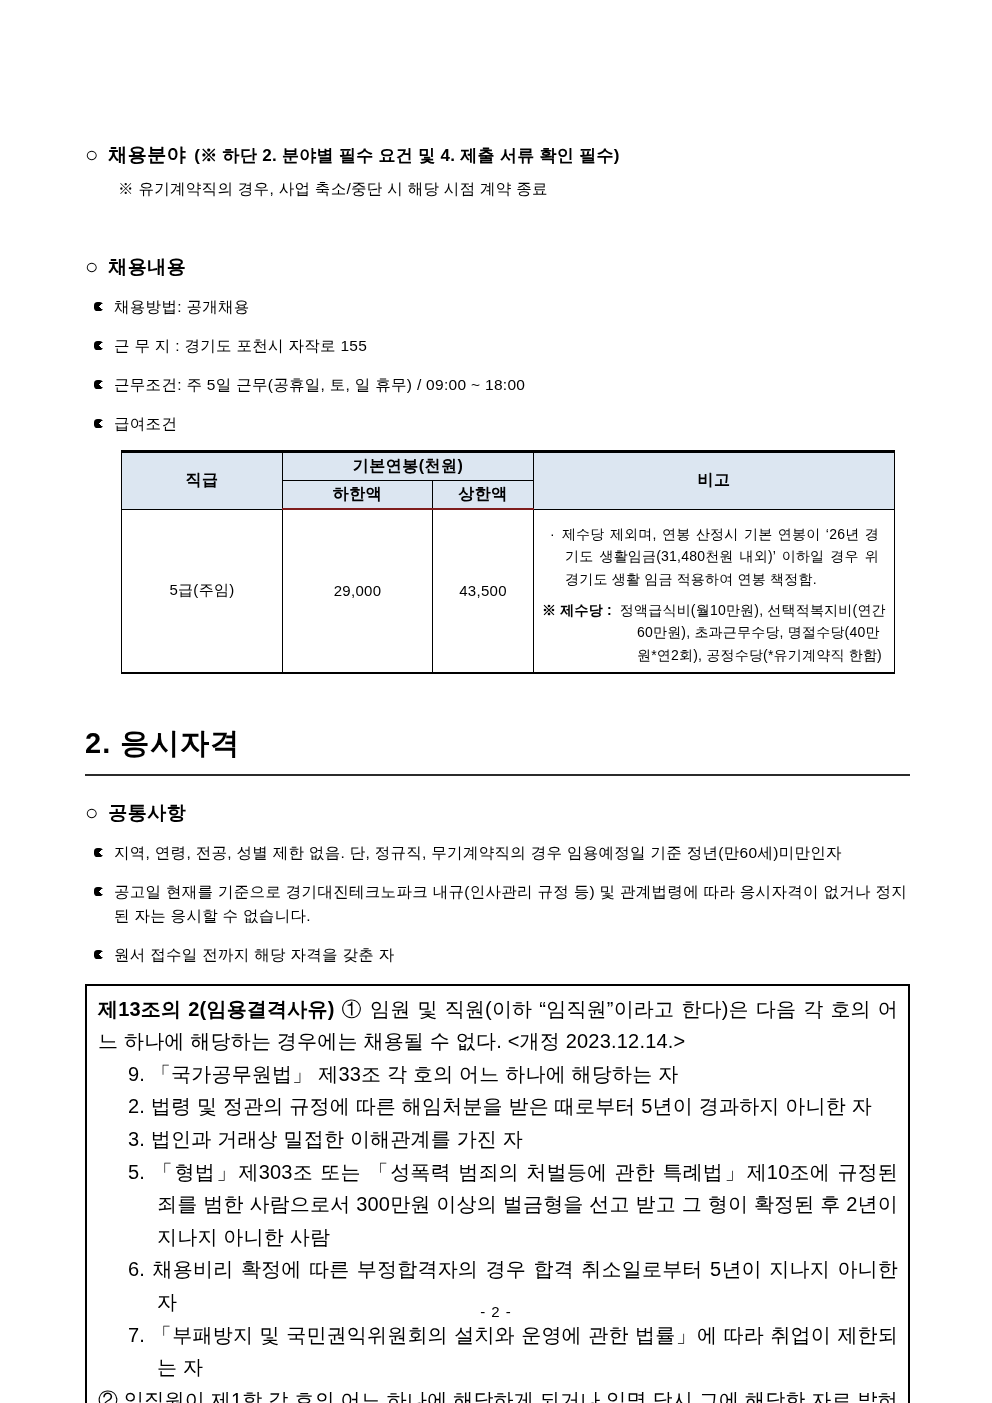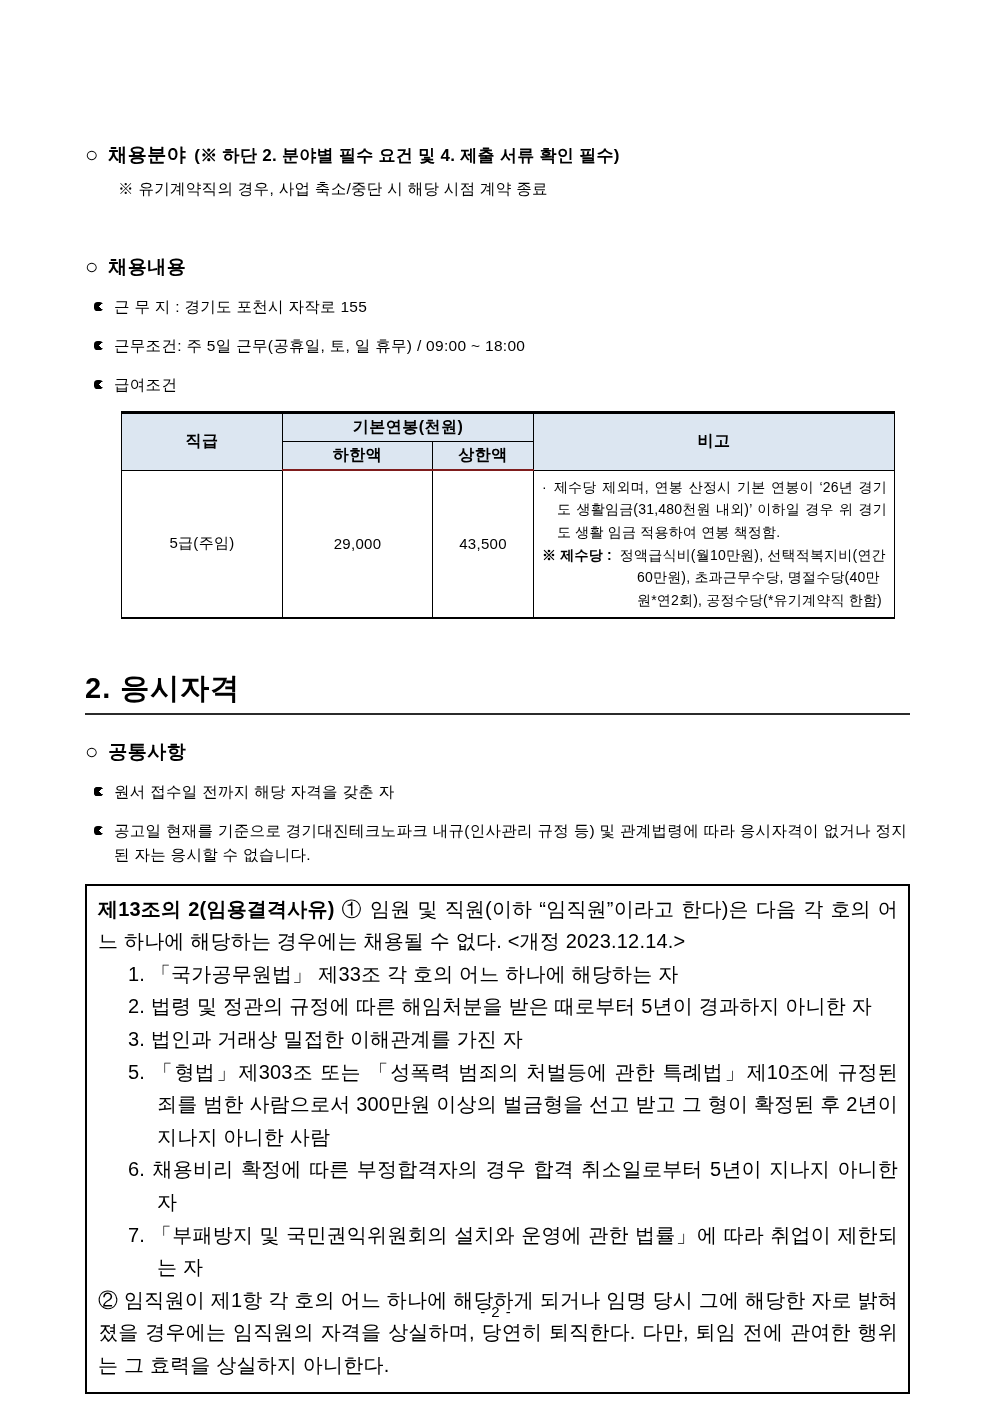--- a/index.html
+++ b/index.html
@@ -52,28 +52,28 @@
     text-align:center; vertical-align:middle; padding:3px 2px;
   }
   table.salary thead tr:last-child th { border-bottom:2px solid #7f1d1d; }
   table.salary thead tr:first-child th { height:28px; }
   table.salary thead tr:last-child th { height:27px; }
   .col-grade{width:161px;} .col-min{width:150px;} .col-max{width:101px;} .col-note{width:361px;}
   table.salary tbody td {
     font-size:15px; text-align:center; vertical-align:middle; height:143px; letter-spacing:0.3px;
   }
   td.note-cell { text-align:left; vertical-align:top; padding:5px 7px 5px 8px; }
-  .tnote1 { margin:0; font-size:14px; line-height:1.62; letter-spacing:0.2px; padding-left:15px; text-indent:-15px; text-align:justify; }
+  .tnote1 { margin:8px; font-size:14px; line-height:1.62; letter-spacing:0.2px; padding-left:15px; text-indent:-15px; text-align:justify; }
   .tnote1 .mark { padding-right:7px; }
   .tnote2 { margin:0; font-size:14px; line-height:1.62; letter-spacing:0.2px; padding-left:95px; text-indent:-95px; text-align:left; }
   .tnote2 .mark { padding-right:8px;font-weight:bold; }
 
   
   .sec2-title {
-    margin:50px 0 0 0; padding-bottom:4px;
+    margin:50px 0 0 0; padding-bottom:10px;
     font-size:29px; font-weight:700; letter-spacing:1px;
     border-bottom:2px solid #2b2b2b;
   }
   .sec2-common { margin-top:24px; }
 
   
   .legal-box {
     margin-top:17px;
     border:2px solid #000;
     padding:7px 10px 10px 11px;
@@ -100,20 +100,21 @@
       <span class="h-suffix">(※ 하단 2. 분야별 필수 요건 및 4. 제출 서류 확인 필수)</span>
     </div>
     <div class="top-note">※ 유기계약직의 경우, 사업 축소/중단 시 해당 시점 계약 종료</div>
 
     <div class="circle-heading sec-recruit-info">
       <span class="circle-mark">○</span>
       <span class="h-title">채용내용</span>
     </div>
 
     <ul class="bullet-list">
+      <li><span class="bullet-icon"></span><span>채용방법: 공개채용</span></li>
       <li><span class="bullet-icon"></span><span>근 무 지 : 경기도 포천시 자작로 155</span></li>
       <li><span class="bullet-icon"></span><span>근무조건: 주 5일 근무(공휴일, 토, 일 휴무) / 09:00 ~ 18:00</span></li>
       <li><span class="bullet-icon"></span><span>급여조건</span></li>
     </ul>
 
     <table class="salary">
       <colgroup>
         <col class="col-grade">
           <col class="col-min">
           <col class="col-max">
@@ -144,28 +145,28 @@
     </table>
 
     <h2 class="sec2-title">2. 응시자격</h2>
 
     <div class="circle-heading sec2-common">
       <span class="circle-mark">○</span>
       <span class="h-title">공통사항</span>
     </div>
 
     <ul class="bullet-list">
-      <li><span class="bullet-icon"></span></li>
+      <li><span class="bullet-icon"></span><span>지역, 연령, 전공, 성별 제한 없음. 단, 정규직, 무기계약직의 경우 임용예정일 기준 정년(만60세)미만인자</span></li>
+      <li><span class="bullet-icon"></span><span>공고일 현재를 기준으로 경기대진테크노파크 내규(인사관리 규정 등) 및 관계법령에 따라 응시자격이 없거나 정지된 자는 응시할 수 없습니다.</span></li>
       <li><span class="bullet-icon"></span><span>원서 접수일 전까지 해당 자격을 갖춘 자</span></li>
-      <li><span class="bullet-icon"></span><span>공고일 현재를 기준으로 경기대진테크노파크 내규(인사관리 규정 등) 및 관계법령에 따라 응시자격이 없거나 정지된 자는 응시할 수 없습니다.</span></li>
     </ul>
 
     <div class="legal-box">
       <p class="legal-intro"><strong>제13조의 2(임용결격사유)</strong><span> ① 임원 및 직원(이하 “임직원”이라고 한다)은 다음 각 호의 어느 하나에 해당하는 경우에는 채용될 수 없다. &lt;개정 2023.12.14.&gt;</span></p>
-      <p class="legal-item">1. 「국가공무원법」 제33조 각 호의 어느 하나에 해당하는 자</p>
+      <p class="legal-item">9. 「국가공무원법」 제33조 각 호의 어느 하나에 해당하는 자</p>
       <p class="legal-item">2. 법령 및 정관의 규정에 따른 해임처분을 받은 때로부터 5년이 경과하지 아니한 자</p>
       <p class="legal-item">3. 법인과 거래상 밀접한 이해관계를 가진 자</p>
       <p class="legal-item">5. 「형법」제303조 또는 「성폭력 범죄의 처벌등에 관한 특례법」제10조에 규정된 죄를 범한 사람으로서 300만원 이상의 벌금형을 선고 받고 그 형이 확정된 후 2년이 지나지 아니한 사람</p>
       <p class="legal-item">6. 채용비리 확정에 따른 부정합격자의 경우 합격 취소일로부터 5년이 지나지 아니한 자</p>
       <p class="legal-item">7. 「부패방지 및 국민권익위원회의 설치와 운영에 관한 법률」에 따라 취업이 제한되는 자</p>
       <p class="legal-closing">② 임직원이 제1항 각 호의 어느 하나에 해당하게 되거나 임명 당시 그에 해당한 자로 밝혀졌을 경우에는 임직원의 자격을 상실하며, 당연히 퇴직한다. 다만, 퇴임 전에 관여한 행위는 그 효력을 상실하지 아니한다.</p>
     </div>
 
   </div>
 

